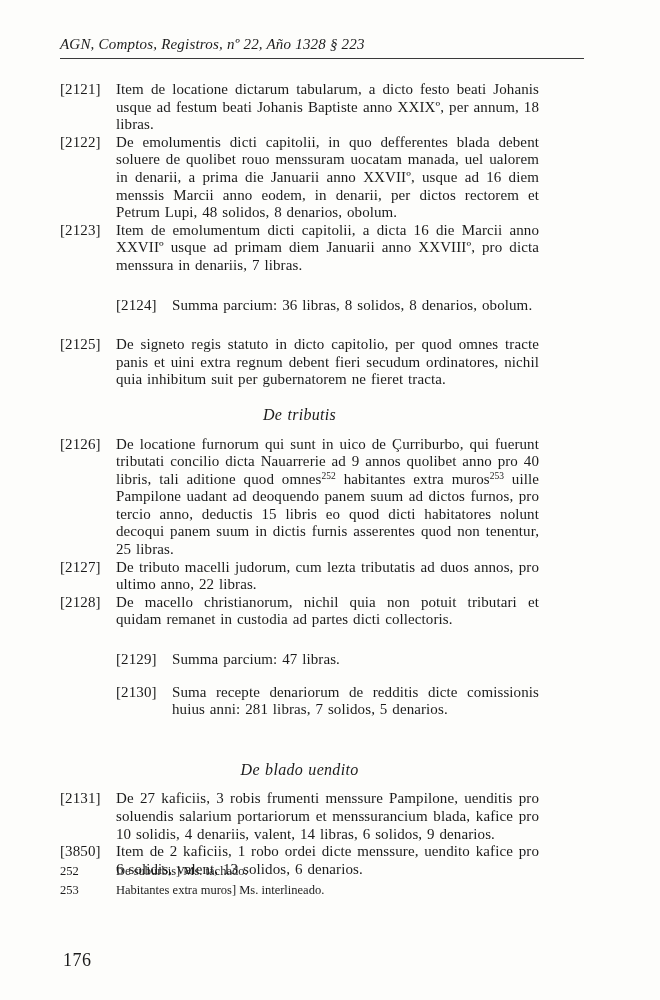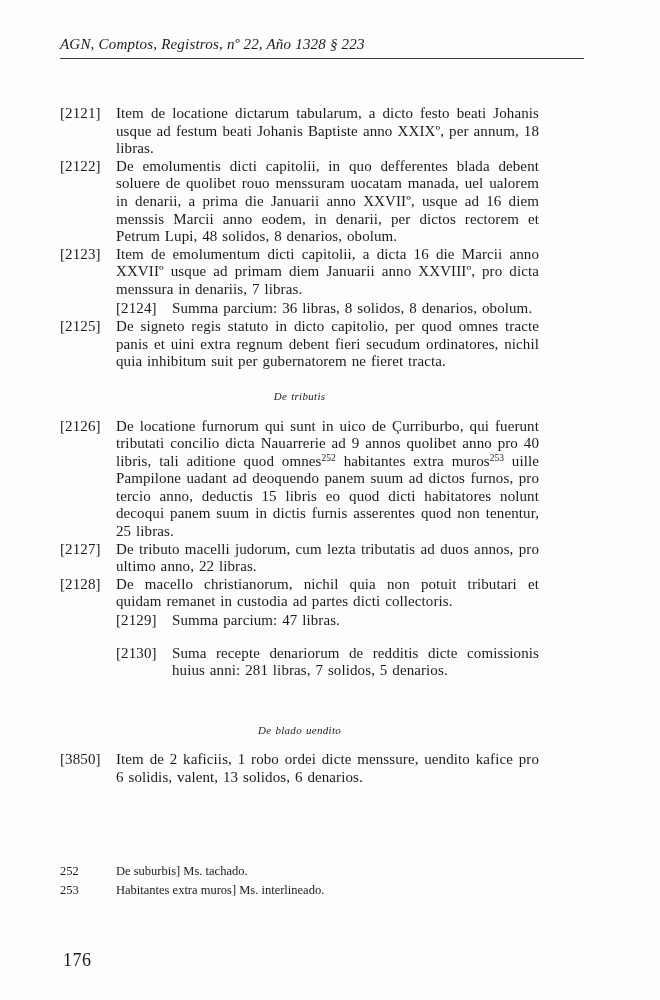--- a/index.html
+++ b/index.html
@@ -25,51 +25,51 @@
     letter-spacing: 0.2px;
   }
   .header-rule {
     margin-top: 5px;
     width: 540px;
     border-bottom: 1.4px solid #3a3a3a;
   }
   
   .body-text {
     position: absolute;
-    top: 105px; left: 60px; right: 45px;
+    top: 81px; left: 60px; right: 45px;
     font-size: 15px;
     line-height: 17.6px;
     letter-spacing: 0.1px;
     word-spacing: 1px;
   }
   .entry {
     position: relative;
     padding-left: 56px;
     text-align: justify;
   }
   .entry > .label {
     position: absolute;
     left: 0; top: 0;
     text-align: left;
   }
   .entry-indent {
     margin-left: 56px;
     margin-top: 15px;
   }
-  .gap-above { margin-top: 1px; }
+  .gap-above { margin-top: 22px; }
   sup.fn-ref {
     font-size: 9.5px;
     line-height: 0;
     vertical-align: 5px;
     letter-spacing: 0;
   }
   .section-heading {
     text-align: center;
     font-style: italic;
-    font-size: 11px;
+    font-size: 16px;
     margin-top: 17px;
     margin-bottom: 12px;
     letter-spacing: 0.3px;
   }
   .section-heading.big-gap {
     margin-top: 42px;
   }
   
   .footnotes {
     position: absolute;
@@ -147,20 +147,24 @@
       <span>Summa parcium: 47 libras.</span>
     </div>
 
     <div class="entry entry-indent">
       <span class="label">[2130]</span>
       <span>Suma recepte denariorum de redditis dicte comissionis huius anni: 281 libras, 7 solidos, 5 denarios.</span>
     </div>
 
     <div class="section-heading big-gap">De blado uendito</div>
 
+    <div class="entry">
+      <span class="label">[2131]</span>
+      <span>De 27 kaficiis, 3 robis frumenti menssure Pampilone, uenditis pro soluendis salarium portariorum et menssurancium blada, kafice pro 10 solidis, 4 denariis, valent, 14 libras, 6 solidos, 9 denarios.</span>
+    </div>
 
     <div class="entry">
       <span class="label">[3850]</span>
       <span>Item de 2 kaficiis, 1 robo ordei dicte menssure, uendito kafice pro 6 solidis, valent, 13 solidos, 6 denarios.</span>
     </div>
 
   </div>
 
   <div class="footnotes">
     <div class="footnote">

